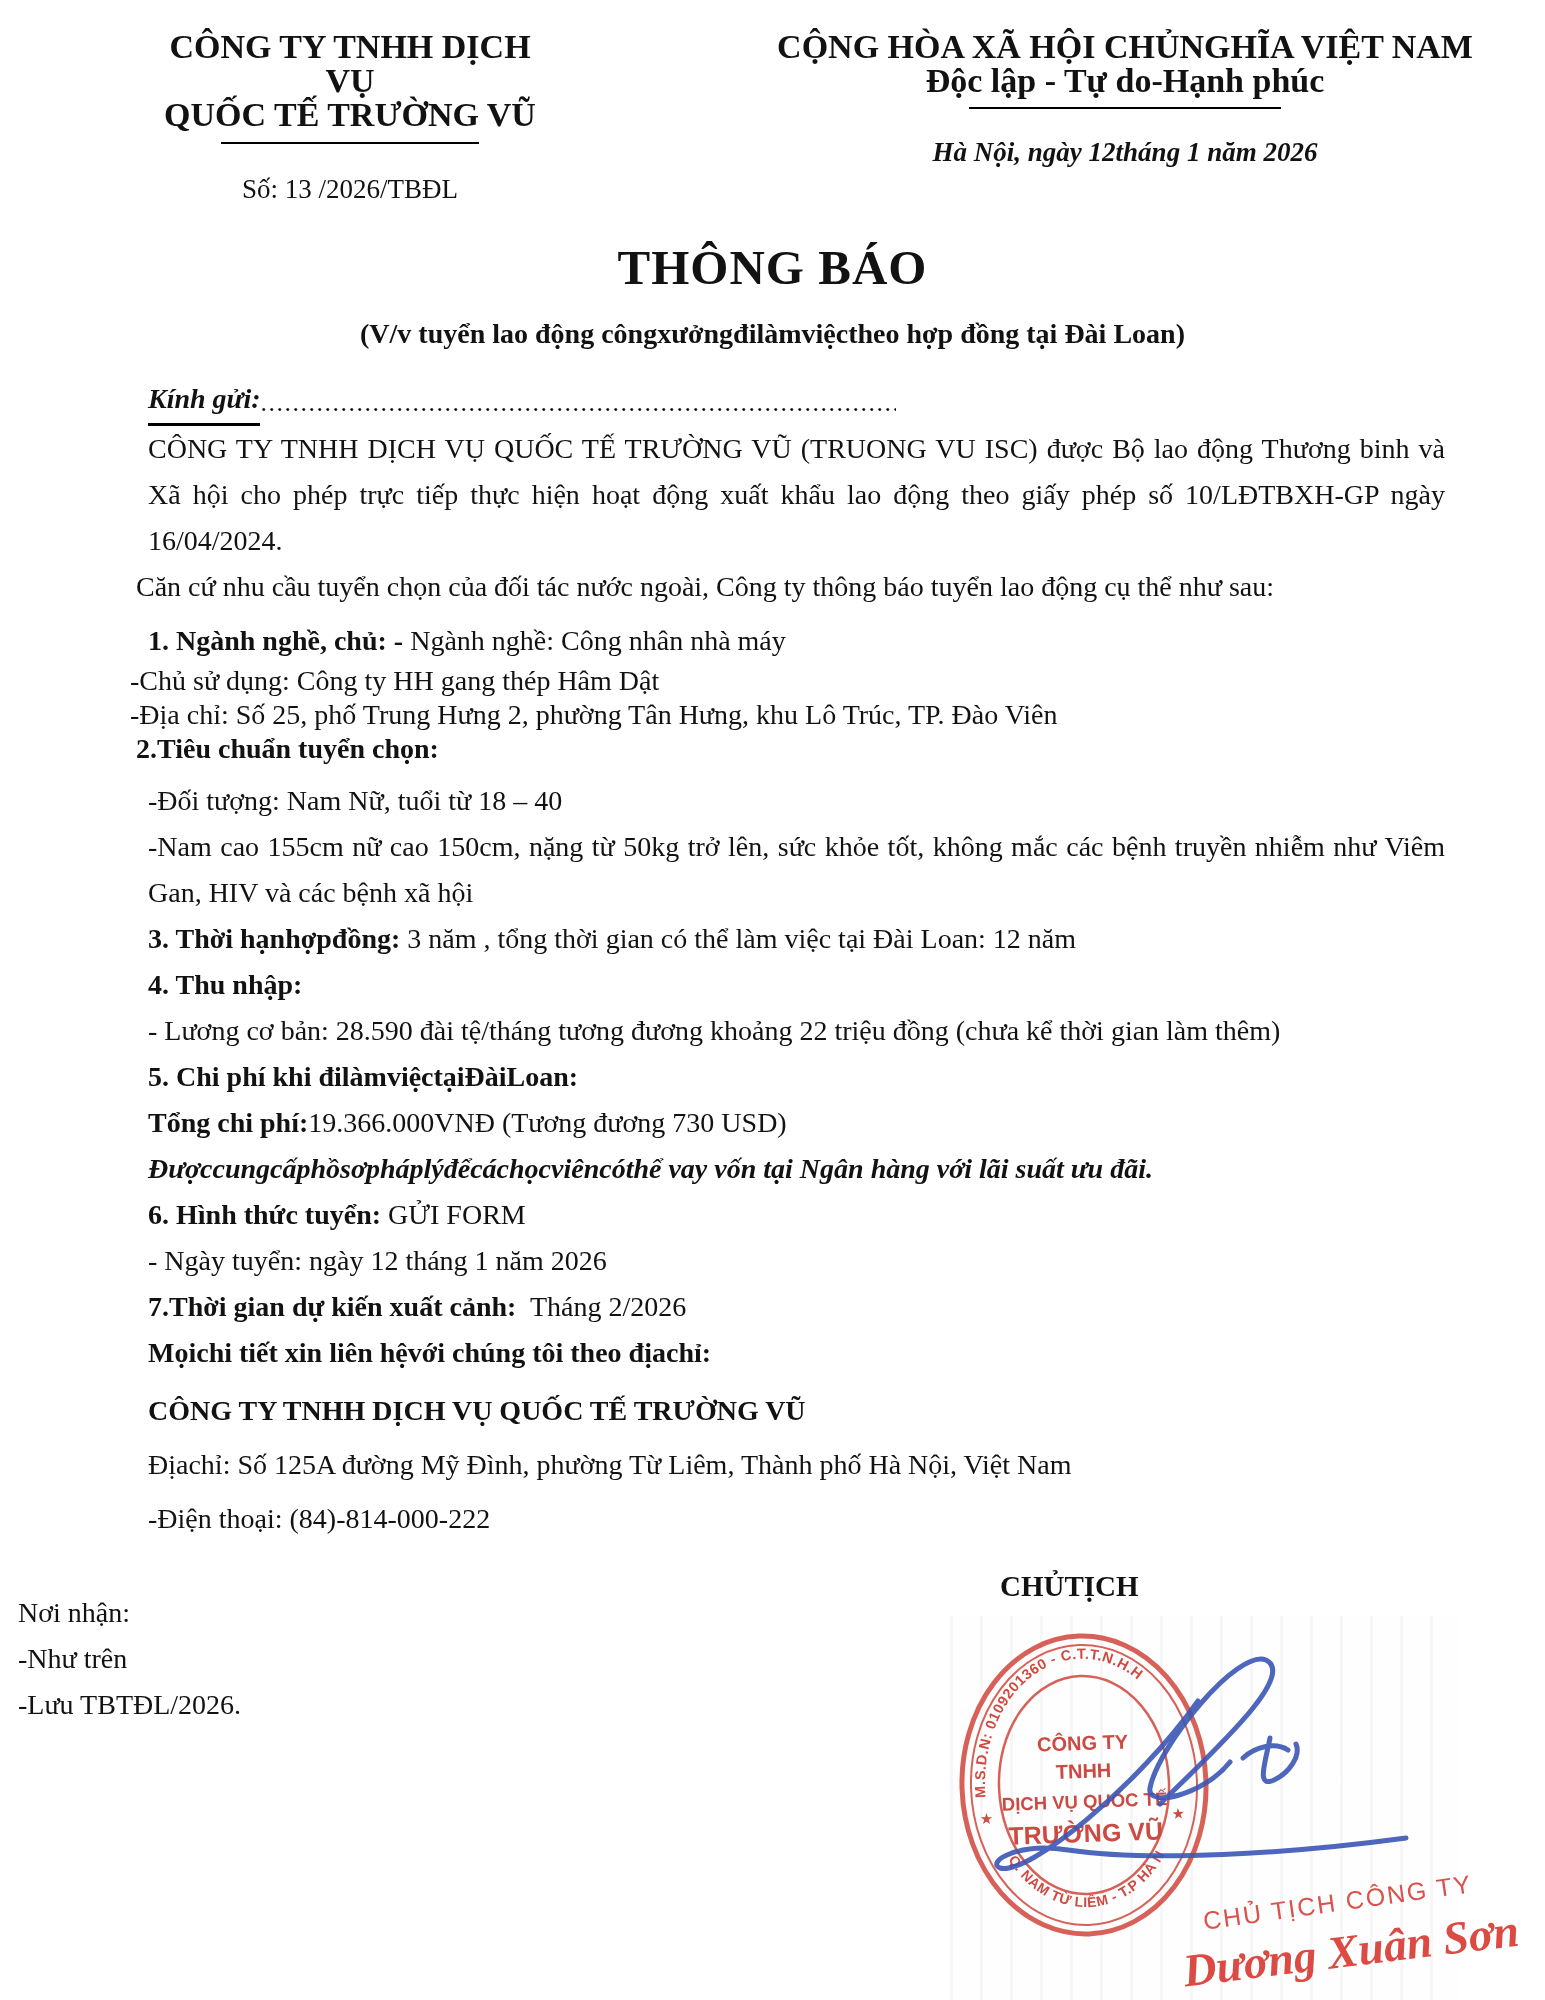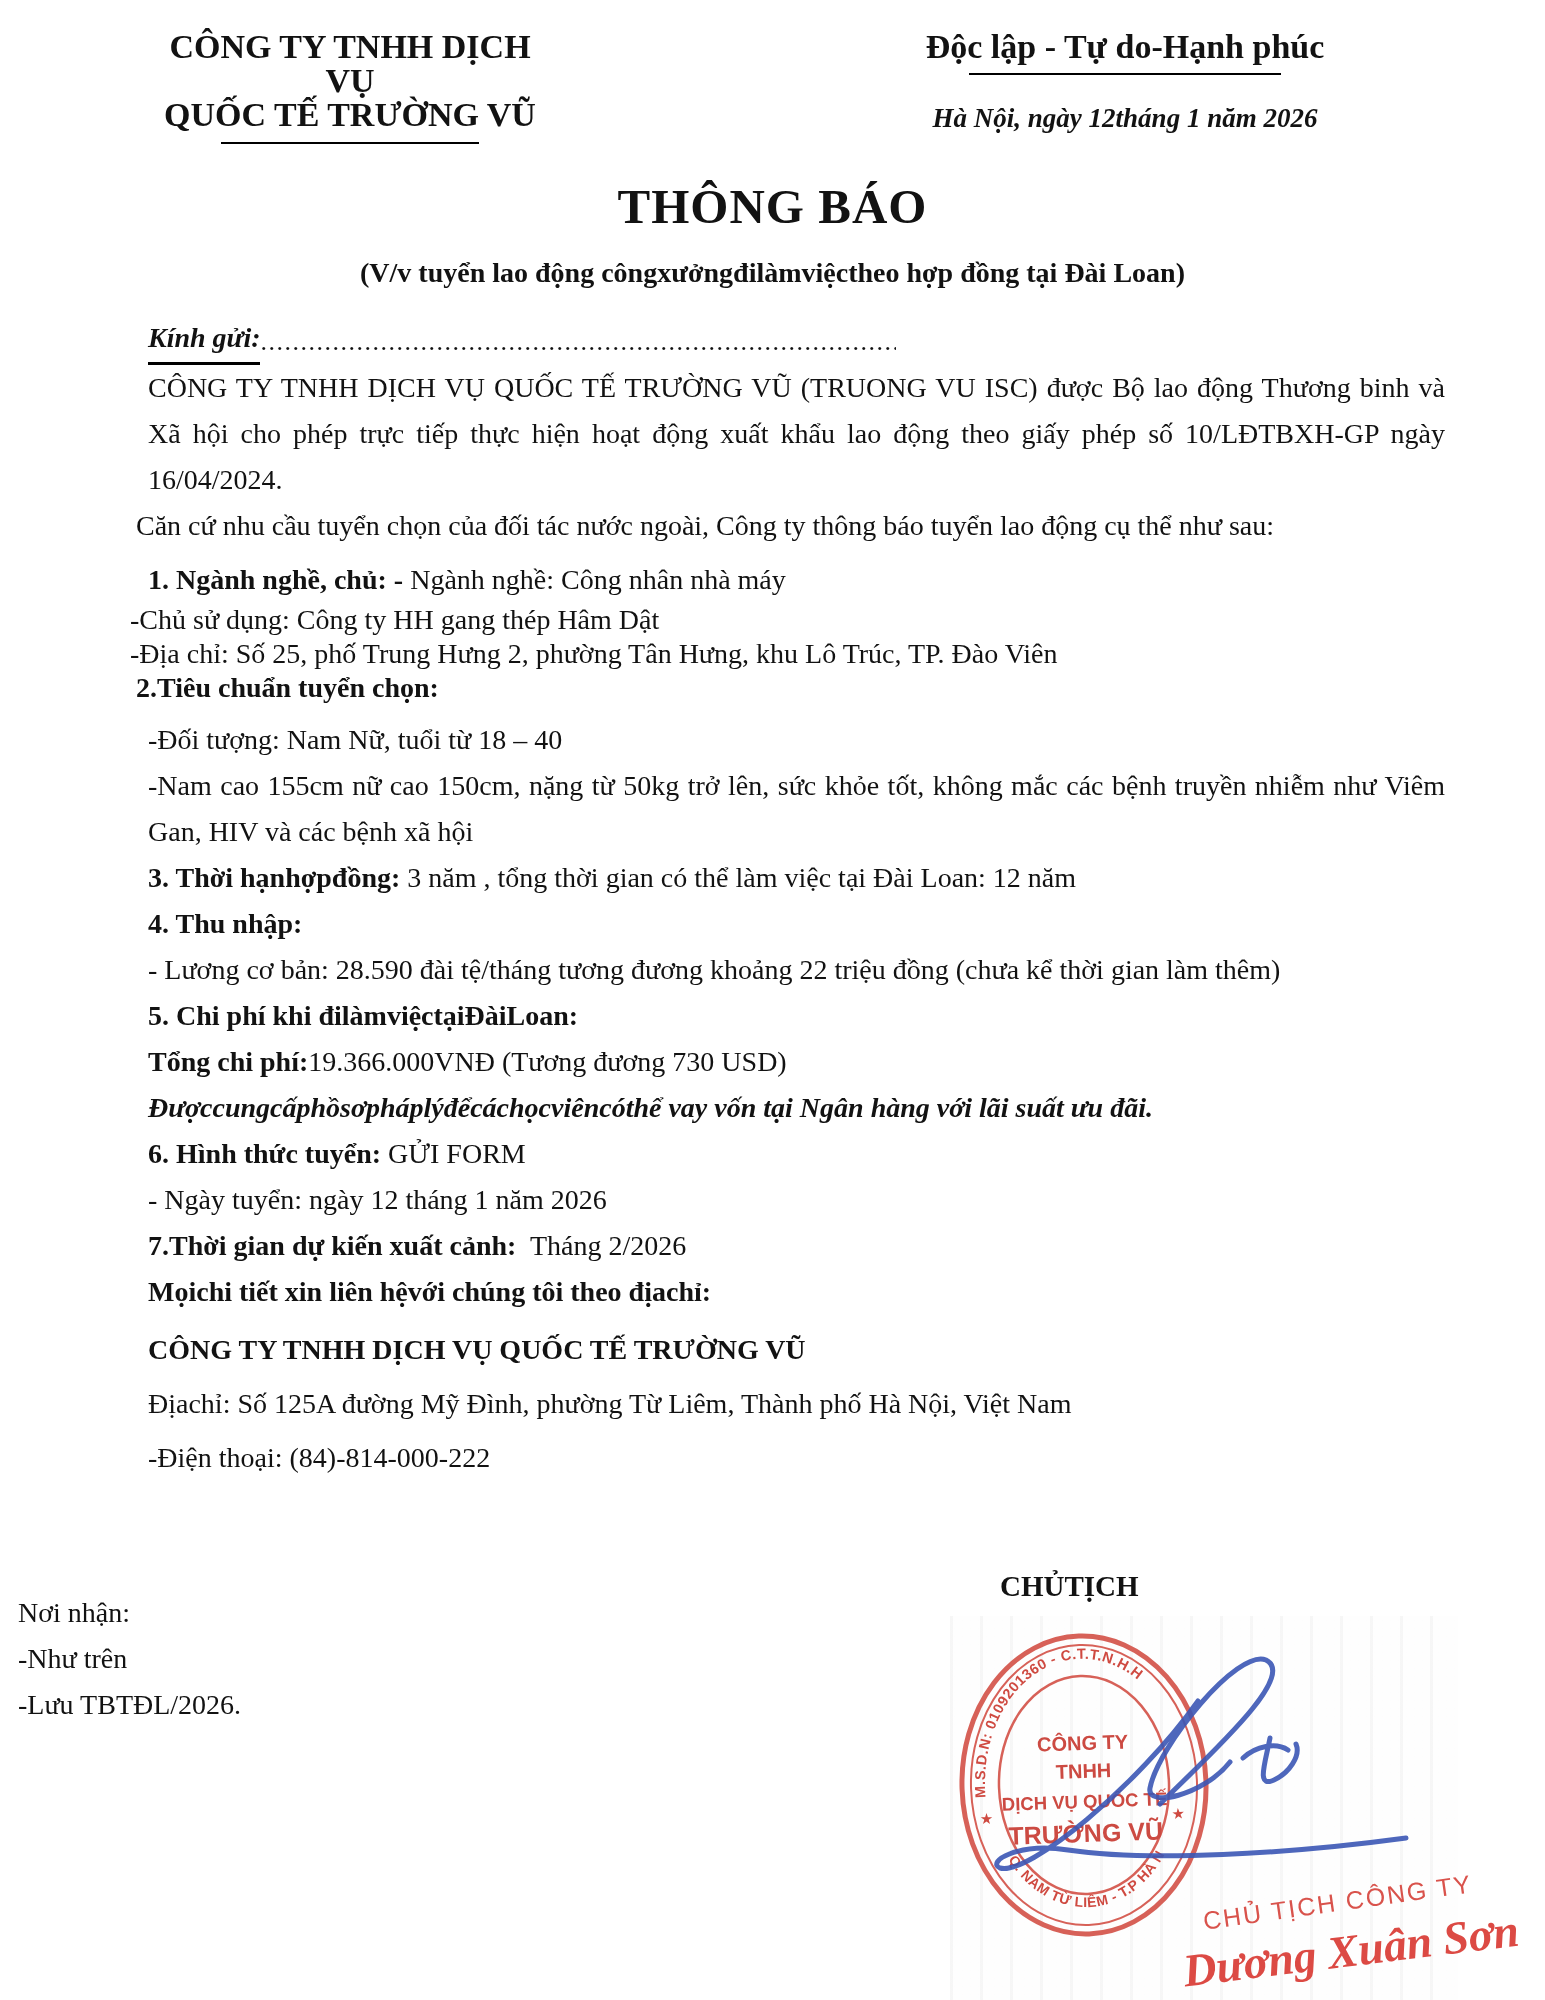--- a/index.html
+++ b/index.html
@@ -52,22 +52,24 @@
 </head>
 <body>
 
 <div class="page">
 
   <div class="header">
     <div class="h-left">
       <div class="h-bold">CÔNG TY TNHH DỊCH VỤ</div>
       <div class="h-bold">QUỐC TẾ TRƯỜNG VŨ</div>
       <div class="h-rule-left"></div>
+      <div class="doc-number">Số: 13 /2026/TBĐL</div>
     </div>
     <div class="h-right">
+      <div class="h-bold">CỘNG HÒA XÃ HỘI CHỦNGHĨA VIỆT NAM</div>
       <div class="h-bold">Độc lập - Tự do-Hạnh phúc</div>
       <div class="h-rule-right"></div>
       <div class="date-line">Hà Nội, ngày 12tháng 1 năm 2026</div>
     </div>
   </div>
 
   <div class="title">THÔNG BÁO</div>
   <div class="subtitle">(V/v tuyển lao động côngxưởngđilàmviệctheo hợp đồng tại Đài Loan)</div>
 
   <div class="body">

